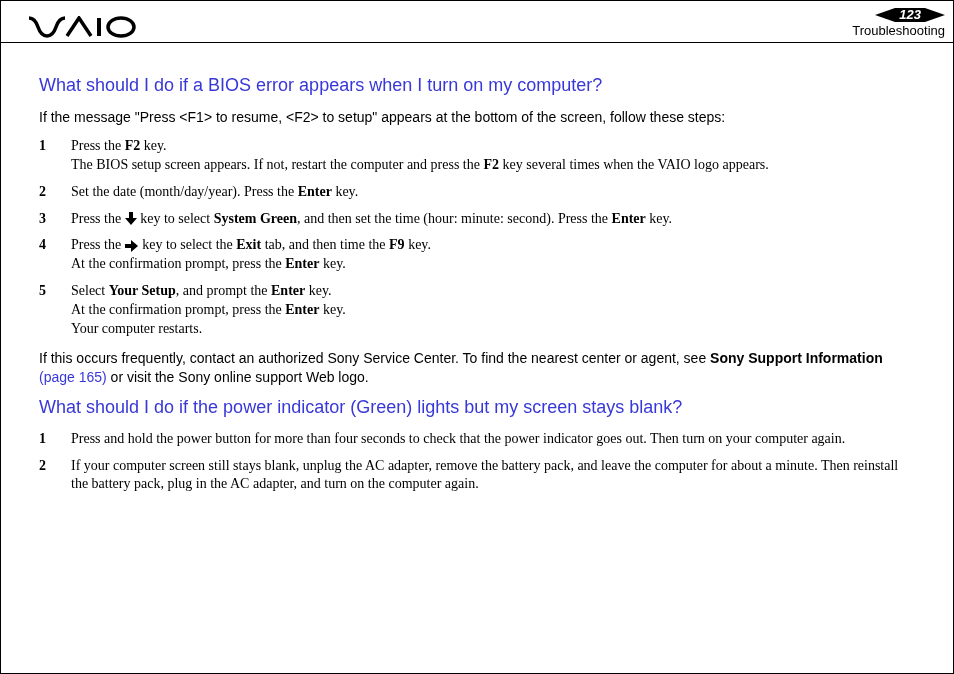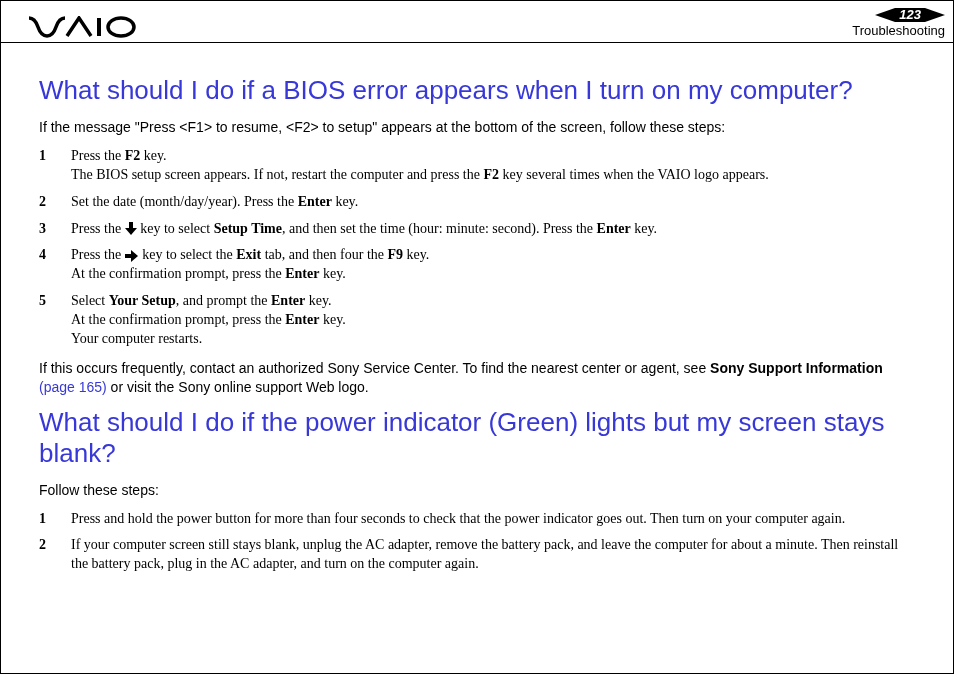--- a/index.html
+++ b/index.html
@@ -65,21 +65,21 @@
     font-weight: normal;
     font-size: 13px;
     margin-top: 1px;
   }
   .content {
     padding: 26px 38px 20px 38px;
   }
   h2 {
     color: #3838d8;
     font-weight: normal;
-    font-size: 26px;
+    font-size: 18px;
     margin-bottom: 12px;
     margin-top: 6px;
   }
   h2.second { margin-top: 4px; }
   p {
     font-size: 14px;
     line-height: 1.35;
     margin-bottom: 10px;
   }
   ol {
@@ -183,38 +183,37 @@
 
   <ol>
     <li>
       <span>Press the </span><span class="b">F2</span><span> key.</span><br>
       <span>The BIOS setup screen appears. If not, restart the computer and press the </span><span class="b">F2</span><span> key several times when the VAIO logo appears.</span>
     </li>
     <li>
       <span>Set the date (month/day/year). Press the </span><span class="b">Enter</span><span> key.</span>
     </li>
     <li>
-      <span>Press the </span><span class="arrow-down"></span><span> key to select </span><span class="b">Setup Time</span><span>, and then set the time (hour: minute: second). Press the </span><span class="b">Enter</span><span> key.</span>
-    </li>
-    <li>
-      <span>Press the </span><span class="arrow-right"></span><span> key to select the </span><span class="b">Exit</span><span> tab, and then four the </span><span class="b">F9</span><span> key.</span><br>
+      <span>Press the </span><span class="arrow-down"></span><span> key to select </span><span class="b">System Green</span><span>, and then set the time (hour: minute: second). Press the </span><span class="b">Enter</span><span> key.</span>
+    </li>
+    <li>
+      <span>Press the </span><span class="arrow-right"></span><span> key to select the </span><span class="b">Exit</span><span> tab, and then time the </span><span class="b">F9</span><span> key.</span><br>
       <span>At the confirmation prompt, press the </span><span class="b">Enter</span><span> key.</span>
     </li>
     <li>
       <span>Select </span><span class="b">Your Setup</span><span>, and prompt the </span><span class="b">Enter</span><span> key.</span><br>
       <span>At the confirmation prompt, press the </span><span class="b">Enter</span><span> key.</span><br>
       <span>Your computer restarts.</span>
     </li>
   </ol>
 
   <p>
     <span>If this occurs frequently, contact an authorized Sony Service Center. To find the nearest center or agent, see </span><span class="b">Sony Support Information </span><span class="link">(page 165)</span><span> or visit the Sony online support Web logo.</span>
   </p>
 
   <h2 class="second">What should I do if the power indicator (Green) lights but my screen stays blank?</h2>
-  <p>Follow these steps:</p>
 
   <ol>
     <li>Press and hold the power button for more than four seconds to check that the power indicator goes out. Then turn on your computer again.</li>
     <li>If your computer screen still stays blank, unplug the AC adapter, remove the battery pack, and leave the computer for about a minute. Then reinstall the battery pack, plug in the AC adapter, and turn on the computer again.</li>
   </ol>
 
 </div>
 
 </body></html>

